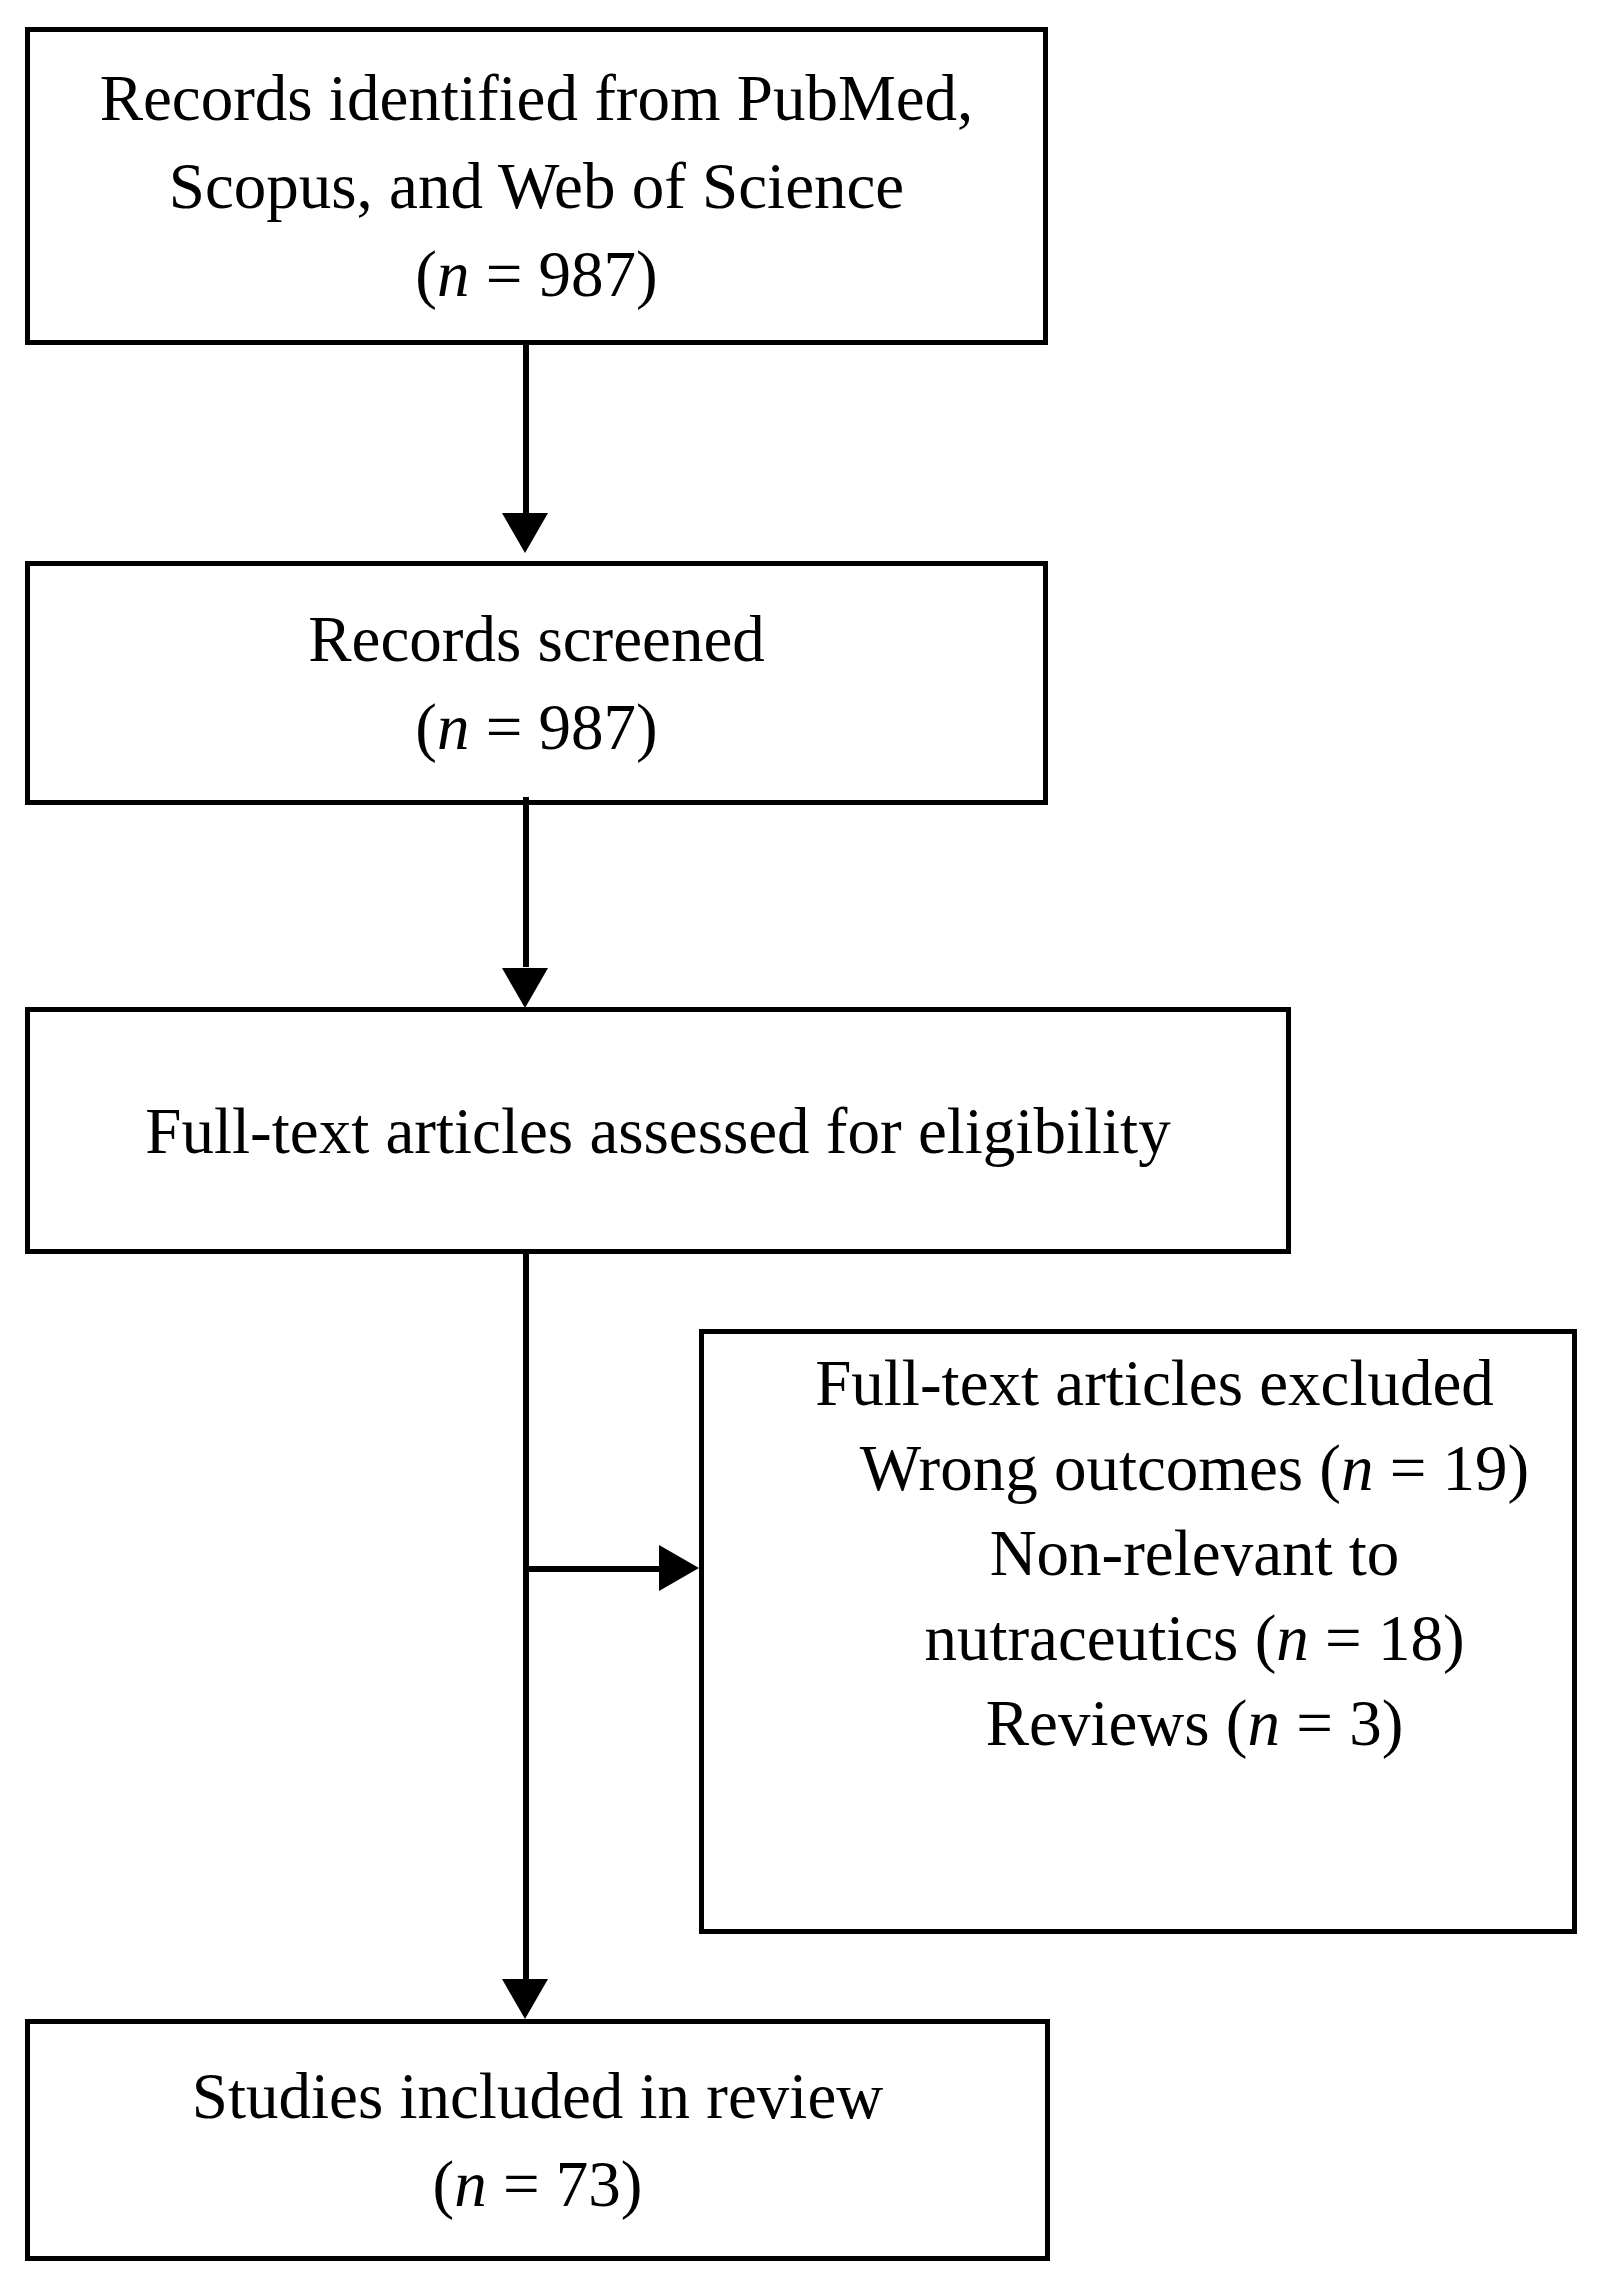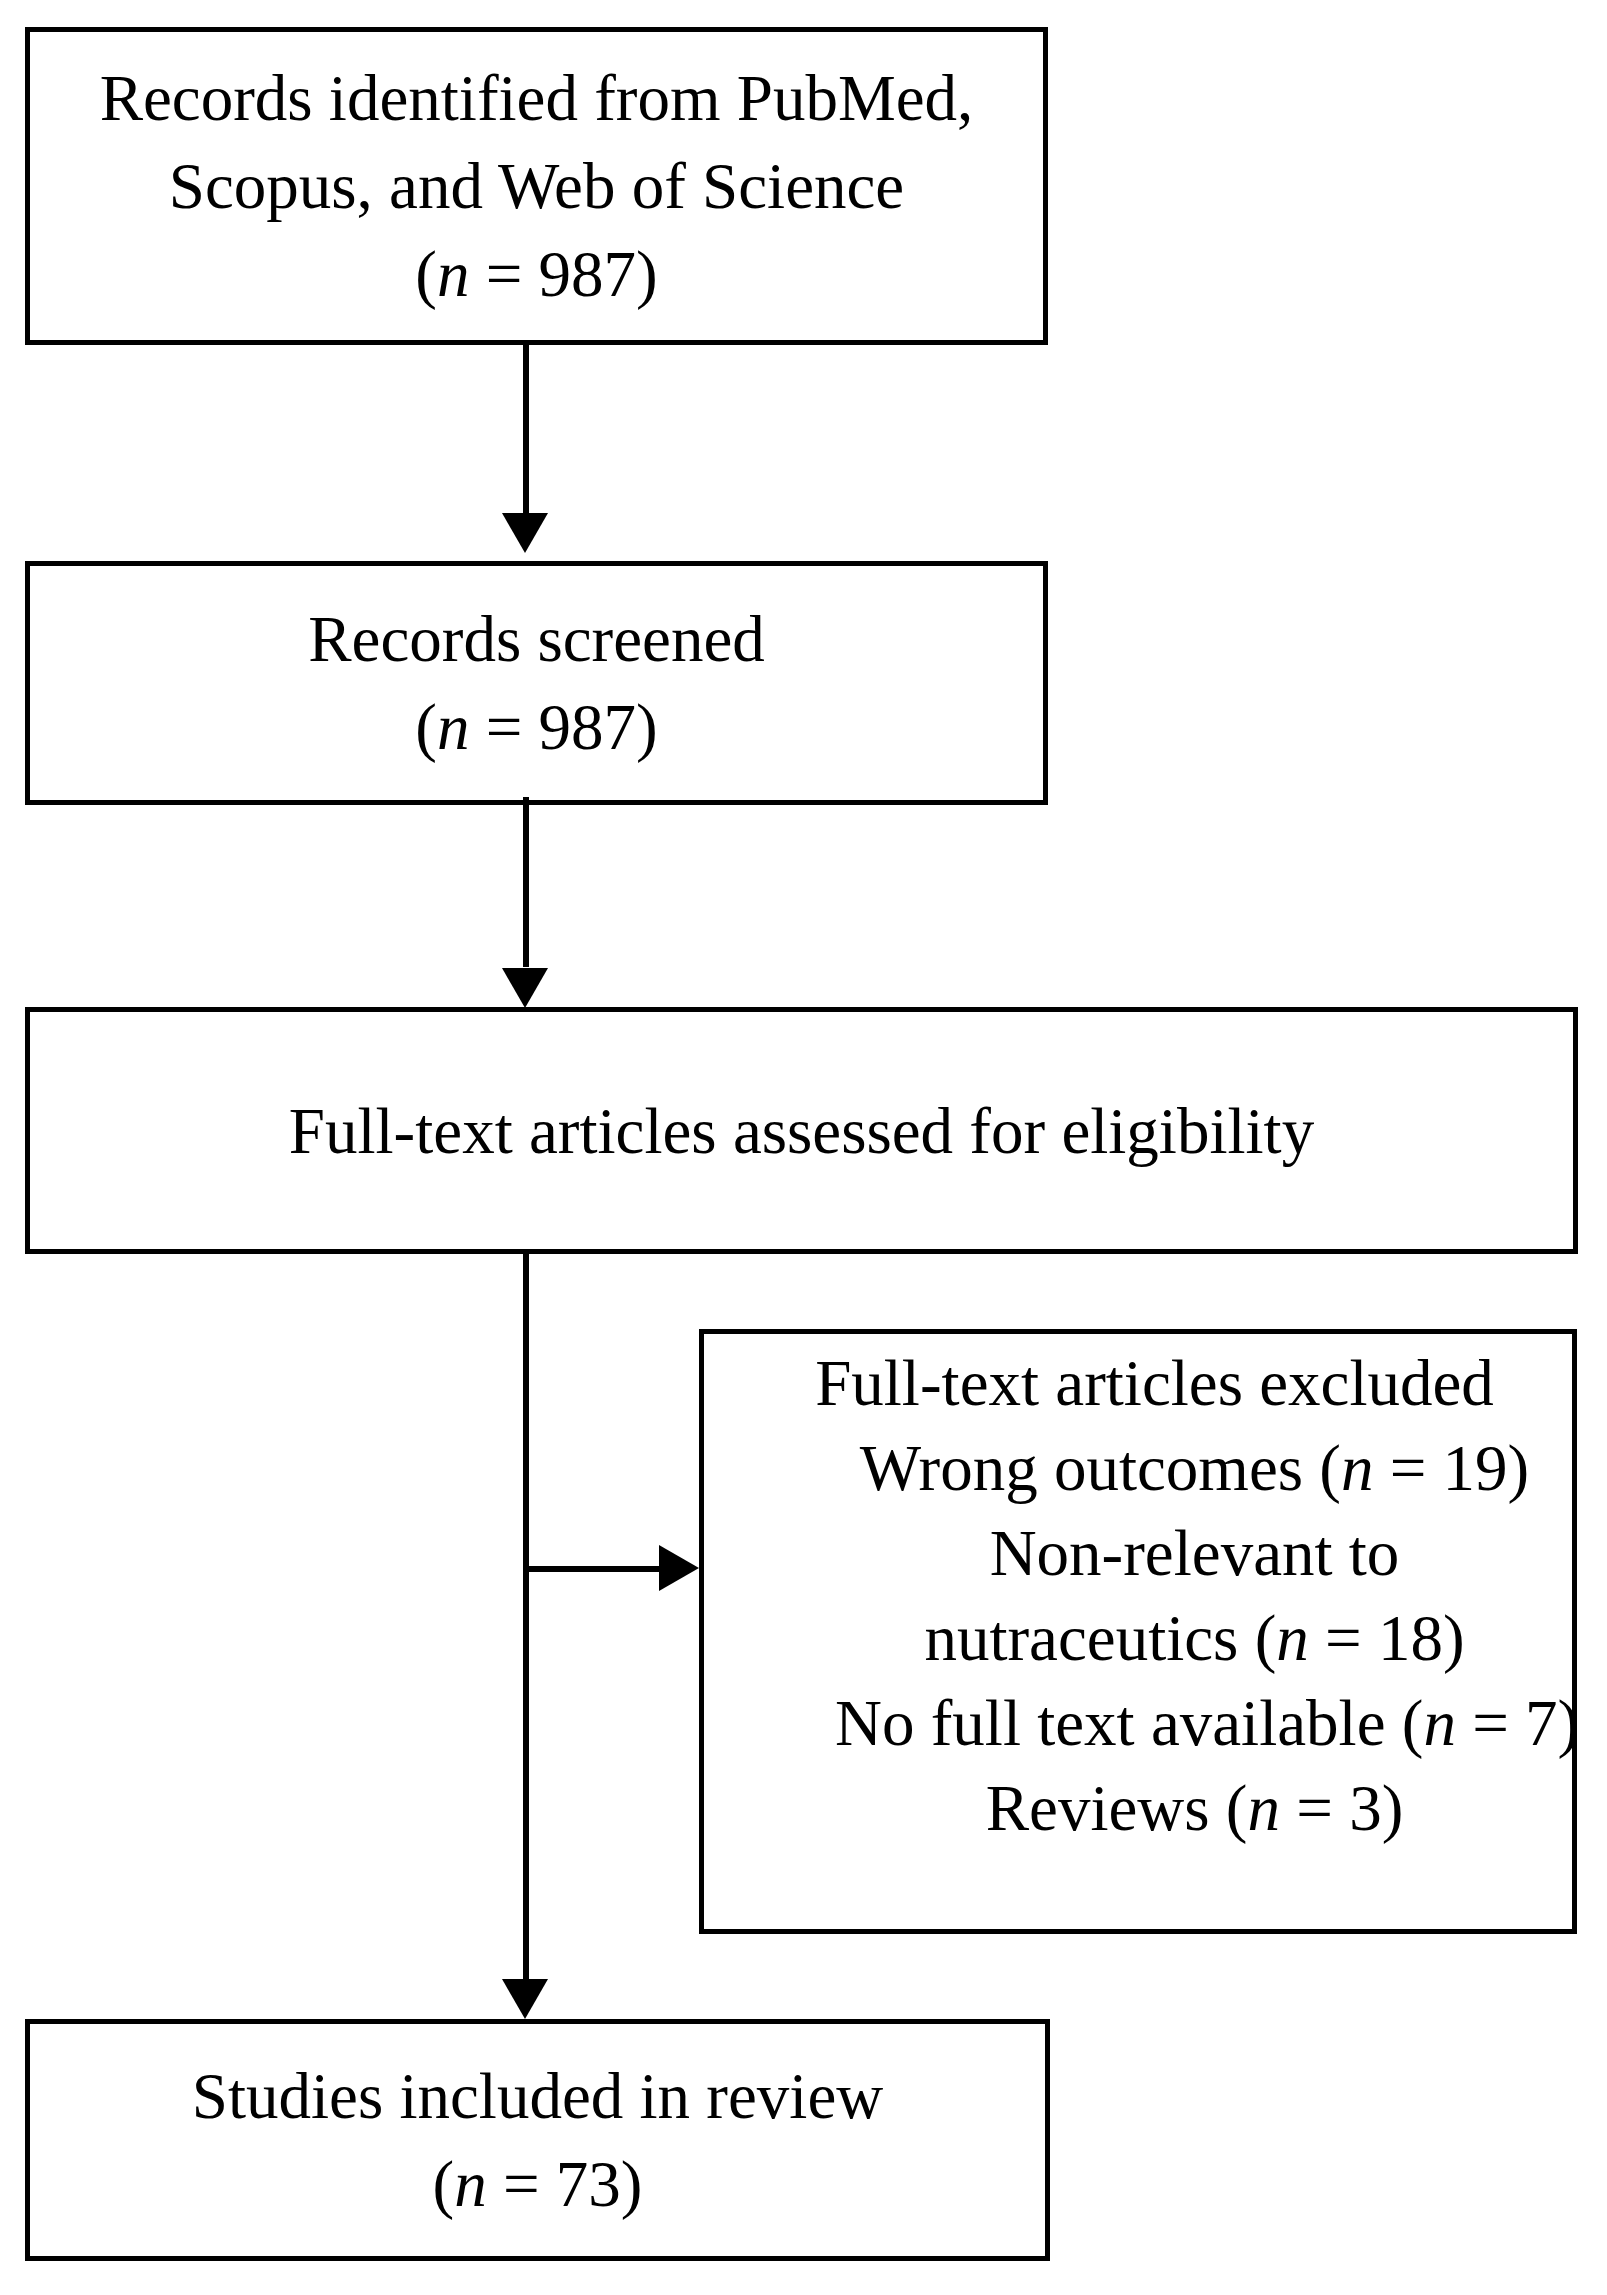--- a/index.html
+++ b/index.html
@@ -35,21 +35,21 @@
     font-size: 65px;
     line-height: 85px;
     padding: 7px 18px 7px 51px;
     text-align: center;
   }
   .line { white-space: nowrap; }
   .indent { margin-left: 80px; }
 
   #box-identification { left: 25px;  top: 27px;   width: 1023px; height: 318px; }
   #box-screening      { left: 25px;  top: 553px;  width: 1023px; height: 244px; margin-top: 8px; }
-  #box-eligibility    { left: 25px;  top: 1007px; width: 1553px; height: 247px; }
+  #box-eligibility    { left: 25px;  top: 1007px; width: 1266px; height: 247px; }
   #box-excluded       { left: 699px; top: 1329px; width: 878px;  height: 605px; }
   #box-included       { left: 25px;  top: 2019px; width: 1025px; height: 242px; text-align: center; }
 
   .vline { position: absolute; width: 6.2px; background: #000000; }
   .hline { position: absolute; height: 6.2px; background: #000000; }
   #connector-identification-screening { left: 523px; top: 344px;  height: 169px; }
   #connector-screening-eligibility    { left: 523px; top: 797px;  height: 170px; }
   #connector-eligibility-included     { left: 523px; top: 1254px; height: 726px; }
   #connector-branch-excluded          { left: 525px; top: 1566px; width: 135px; }
 
@@ -101,21 +101,20 @@
   <div class="vline" id="connector-eligibility-included"></div>
   <div class="arrow-down" id="arrowhead-included"></div>
   <div class="hline" id="connector-branch-excluded"></div>
   <div class="arrow-right" id="arrowhead-excluded"></div>
 
   <div class="box left-box" id="box-excluded">
     <div class="line">Full-text articles excluded</div>
     <div class="line indent">Wrong outcomes (<i>n</i> = 19)</div>
     <div class="line indent">Non-relevant to</div>
     <div class="line indent">nutraceutics (<i>n</i> = 18)</div>
-    <div class="line indent">No full text available (<i>n</i> = 7)</div>
     <div class="line indent">Reviews (<i>n</i> = 3)</div>
   </div>
 
   <div class="box center-box" id="box-included">
     <div class="line">Studies included in review</div>
     <div class="line">(<i>n</i> = 73)</div>
   </div>
 
 </div>
 

